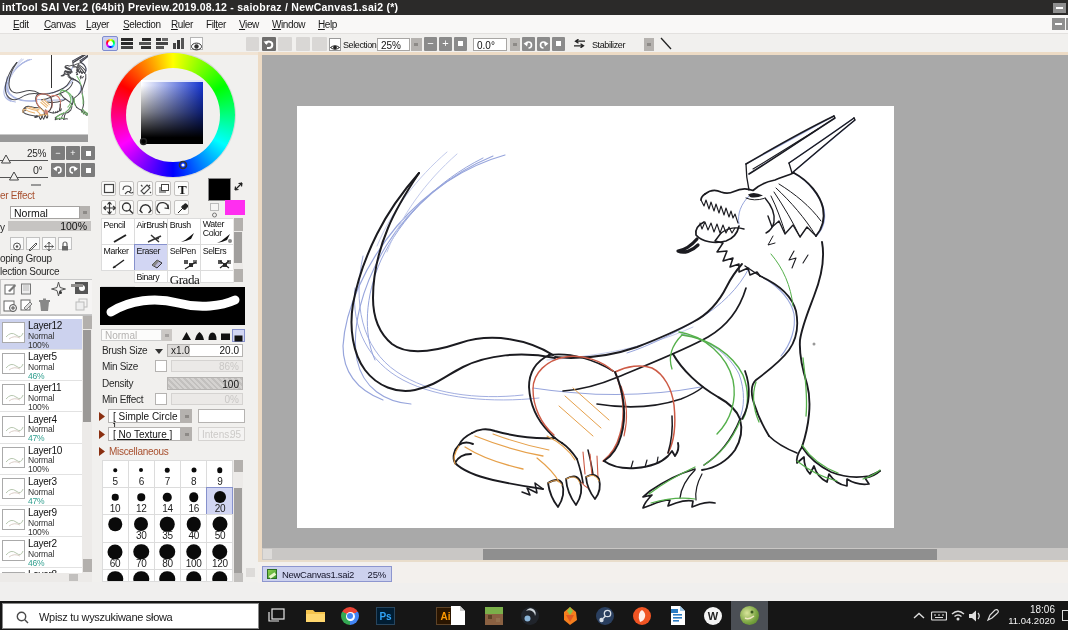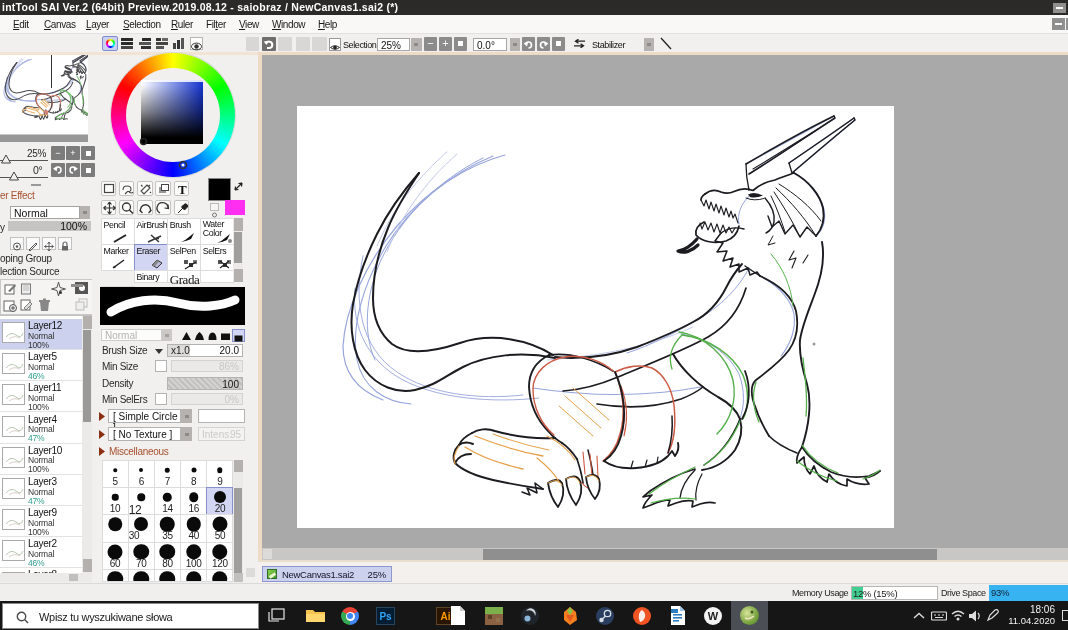--- a/index.html
+++ b/index.html
@@ -756,41 +756,41 @@
     </div>
     <span class="paneltext" style="left:102px;top:306px;">Min Size</span>
     <div class="abs" style="left:155px;top:305px;width:12px;height:12px;background:#fff;border:1px solid #b5b3b1;"></div>
     <div class="abs" style="left:171px;top:305px;width:72px;height:12px;background:#ebe9e7;border:1px solid #d5d3d1;">
         <span style="position:absolute;right:3px;top:0;font-size:10px;color:#c9c7c5;">86%</span>
       </div>
     <span class="paneltext" style="left:102px;top:323px;">Density</span>
     <div class="abs" style="left:167px;top:322px;width:76px;height:13px;background:#c9c7c5;border:1px solid #b5b3b1;background-image:repeating-linear-gradient(45deg,#d4d2d0 0 2px,#c2c0be 2px 4px);">
         <span style="position:absolute;right:3px;top:0.5px;font-size:10px;color:#111;">100</span>
       </div>
-    <span class="paneltext" style="left:102px;top:339px;">Min SelErs</span>
+    <span class="paneltext" style="left:102px;top:339px;">Min Effect</span>
     <div class="abs" style="left:155px;top:338px;width:12px;height:12px;background:#fff;border:1px solid #b5b3b1;"></div>
     <div class="abs" style="left:171px;top:338px;width:72px;height:12px;background:#ebe9e7;border:1px solid #d5d3d1;">
         <span style="position:absolute;right:3px;top:0;font-size:10px;color:#c9c7c5;">0%</span>
       </div>
 
     <svg class="abs" style="left:99px;top:357px;" width="6" height="9">
         <path d="M0,0 L6,4.5 L0,9 Z" fill="#8a2f10"></path>
       </svg>
     <div class="abs" style="left:108px;top:354px;width:73px;height:14px;background:#fff;border:1px solid #b5b3b1;">
         <span style="position:absolute;left:4px;top:1px;font-size:10px;color:#111;">[ Simple Circle ]</span>
       </div>
     <div class="abs ddb" style="left:181px;top:354px;width:11px;height:14px;">
         <div class="abs" style="left:3.5px;top:5.5px;width:4px;height:3px;background:#8d8a87;"></div>
       </div>
     <div class="abs" style="left:198px;top:354px;width:47px;height:14px;background:#fff;border:1px solid #b5b3b1;"></div>
     <svg class="abs" style="left:99px;top:375px;" width="6" height="9">
         <path d="M0,0 L6,4.5 L0,9 Z" fill="#8a2f10"></path>
       </svg>
     <div class="abs" style="left:108px;top:372px;width:73px;height:14px;background:#fff;border:1px solid #b5b3b1;">
-        <span style="position:absolute;left:4px;top:1px;font-size:10px;color:#111;">[ No Texture ]</span>
+        <span style="position:absolute;left:4px;top:1px;font-size:10px;color:#111;text-decoration:underline;">[ No Texture ]</span>
       </div>
     <div class="abs ddb" style="left:181px;top:372px;width:11px;height:14px;">
         <div class="abs" style="left:3.5px;top:5.5px;width:4px;height:3px;background:#8d8a87;"></div>
       </div>
     <div class="abs" style="left:198px;top:372px;width:47px;height:14px;background:#f4f3f2;border:1px solid #d5d3d1;">
         <span style="position:absolute;left:3px;top:1px;font-size:10px;color:#cccac8;">Intens.</span>
         <span style="position:absolute;right:3px;top:1px;font-size:10px;color:#cccac8;">95</span>
       </div>
     <svg class="abs" style="left:99px;top:392px;" width="6" height="9">
         <path d="M0,0 L6,4.5 L0,9 Z" fill="#8a2f10"></path>
@@ -817,41 +817,41 @@
         <div class="cell " style="left:206.3px;top:405px;width:27.2px;height:28.2px;overflow:hidden;">
           <div style="position:absolute;left:50%;top:9px;width:5.5px;height:5.5px;border-radius:50%;background:#0a0a0a;transform:translate(-50%,-50%);"></div>
           <div style="position:absolute;left:0;right:0;top:15px;text-align:center;font-size:10px;color:#222;">9</div>
         </div>
         <div class="cell " style="left:101.5px;top:432.2px;width:27.2px;height:28.2px;overflow:hidden;">
           <div style="position:absolute;left:50%;top:9px;width:6.5px;height:6.5px;border-radius:50%;background:#0a0a0a;transform:translate(-50%,-50%);"></div>
           <div style="position:absolute;left:0;right:0;top:15px;text-align:center;font-size:10px;color:#222;">10</div>
         </div>
         <div class="cell " style="left:127.7px;top:432.2px;width:27.2px;height:28.2px;overflow:hidden;">
           <div style="position:absolute;left:50%;top:9px;width:7.5px;height:7.5px;border-radius:50%;background:#0a0a0a;transform:translate(-50%,-50%);"></div>
-          <div style="position:absolute;left:0;right:0;top:15px;text-align:left;font-size:12px;color:#222;">12</div>
+          <div style="position:absolute;left:0;right:0;top:15px;text-align:center;font-size:10px;color:#222;">12</div>
         </div>
         <div class="cell " style="left:153.9px;top:432.2px;width:27.2px;height:28.2px;overflow:hidden;">
           <div style="position:absolute;left:50%;top:9px;width:8.5px;height:8.5px;border-radius:50%;background:#0a0a0a;transform:translate(-50%,-50%);"></div>
           <div style="position:absolute;left:0;right:0;top:15px;text-align:center;font-size:10px;color:#222;">14</div>
         </div>
         <div class="cell " style="left:180.1px;top:432.2px;width:27.2px;height:28.2px;overflow:hidden;">
           <div style="position:absolute;left:50%;top:9px;width:9.5px;height:9.5px;border-radius:50%;background:#0a0a0a;transform:translate(-50%,-50%);"></div>
           <div style="position:absolute;left:0;right:0;top:15px;text-align:center;font-size:10px;color:#222;">16</div>
         </div>
         <div class="cell selcell" style="left:206.3px;top:432.2px;width:27.2px;height:28.2px;overflow:hidden;">
           <div style="position:absolute;left:50%;top:9px;width:12px;height:12px;border-radius:50%;background:#0a0a0a;transform:translate(-50%,-50%);"></div>
           <div style="position:absolute;left:0;right:0;top:15px;text-align:center;font-size:10px;color:#222;">20</div>
         </div>
         <div class="cell " style="left:101.5px;top:459.4px;width:27.2px;height:28.2px;overflow:hidden;">
           <div style="position:absolute;left:50%;top:9px;width:13.5px;height:13.5px;border-radius:50%;background:#0a0a0a;transform:translate(-50%,-50%);"></div>
           <div style="position:absolute;left:0;right:0;top:15px;text-align:center;font-size:10px;color:#222;padding-left:28px;">25</div>
         </div>
         <div class="cell " style="left:127.7px;top:459.4px;width:27.2px;height:28.2px;overflow:hidden;">
           <div style="position:absolute;left:50%;top:9px;width:14px;height:14px;border-radius:50%;background:#0a0a0a;transform:translate(-50%,-50%);"></div>
-          <div style="position:absolute;left:0;right:0;top:15px;text-align:left;font-size:10px;color:#222;">30</div>
+          <div style="position:absolute;left:0;right:0;top:15px;text-align:center;font-size:10px;color:#222;">30</div>
         </div>
         <div class="cell " style="left:153.9px;top:459.4px;width:27.2px;height:28.2px;overflow:hidden;">
           <div style="position:absolute;left:50%;top:9px;width:14.5px;height:14.5px;border-radius:50%;background:#0a0a0a;transform:translate(-50%,-50%);"></div>
           <div style="position:absolute;left:0;right:0;top:15px;text-align:center;font-size:10px;color:#222;">35</div>
         </div>
         <div class="cell " style="left:180.1px;top:459.4px;width:27.2px;height:28.2px;overflow:hidden;">
           <div style="position:absolute;left:50%;top:9px;width:14.5px;height:14.5px;border-radius:50%;background:#0a0a0a;transform:translate(-50%,-50%);"></div>
           <div style="position:absolute;left:0;right:0;top:15px;text-align:center;font-size:10px;color:#222;">40</div>
         </div>
         <div class="cell " style="left:206.3px;top:459.4px;width:27.2px;height:28.2px;overflow:hidden;">
@@ -909,31 +909,20 @@
   </div>
   <div class="abs" id="tabbar">
     <div class="abs" style="left:4px;top:3.5px;width:130px;height:16px;background:#ccd1ee;border:1px solid #8d96cf;">
       <div class="abs" style="left:4px;top:2.5px;width:10px;height:10px;background:linear-gradient(135deg,#8fd14f,#3f9b32);border:1px solid #2c6e23;">
           <div class="abs" style="left:1px;top:4px;width:7px;height:3px;background:#e8f6c8;transform:rotate(-35deg);"></div>
         </div>
       <span style="position:absolute;left:19px;top:2px;font-size:9.5px;letter-spacing:-0.3px;color:#15152a;">NewCanvas1.sai2</span>
       <span style="position:absolute;right:5px;top:2px;font-size:9.5px;letter-spacing:-0.2px;color:#15152a;">25%</span>
     </div>
   </div>
-  <div class="abs" id="statusbar">
-    <span class="abs" style="left:792px;top:4px;font-size:9px;letter-spacing:-0.4px;color:#222;">Memory Usage</span>
-    <div class="abs" style="left:851px;top:1.5px;width:87px;height:14px;background:#fff;border:1px solid #b8b6b4;">
-      <div class="abs" style="left:0;top:0;width:11px;height:12px;background:#3fcf90;"></div>
-      <span style="position:absolute;left:1px;top:1px;font-size:9.5px;letter-spacing:-0.3px;color:#222;">12% (15%)</span>
-    </div>
-    <span class="abs" style="left:941px;top:4px;font-size:9px;letter-spacing:-0.4px;color:#222;">Drive Space</span>
-    <div class="abs" style="left:989px;top:1px;width:79px;height:15.5px;background:#38b3f2;">
-      <span style="position:absolute;left:2px;top:2px;font-size:9.5px;letter-spacing:-0.3px;color:#123;">93%</span>
-    </div>
-  </div>
 
   <div class="abs" id="taskbar">
     <div class="abs" style="left:2px;top:1.5px;width:257px;height:26.5px;background:#fff;border:1px solid #888;">
       <svg class="abs" style="left:13px;top:7px;" width="13" height="13">
           <circle cx="5.5" cy="5.5" r="4.2" fill="none" stroke="#4a4a4a" stroke-width="1.4"></circle>
           <path d="M8.8,8.8 L12,12" stroke="#4a4a4a" stroke-width="1.4"></path>
         </svg>
       <span style="position:absolute;left:36px;top:7px;font-size:11px;letter-spacing:-0.3px;color:#1a1a1a;">Wpisz tu wyszukiwane słowa</span>
     </div>
     <div id="taskicons" class="abs" style="left:0;top:0;width:1068px;height:29px;">

